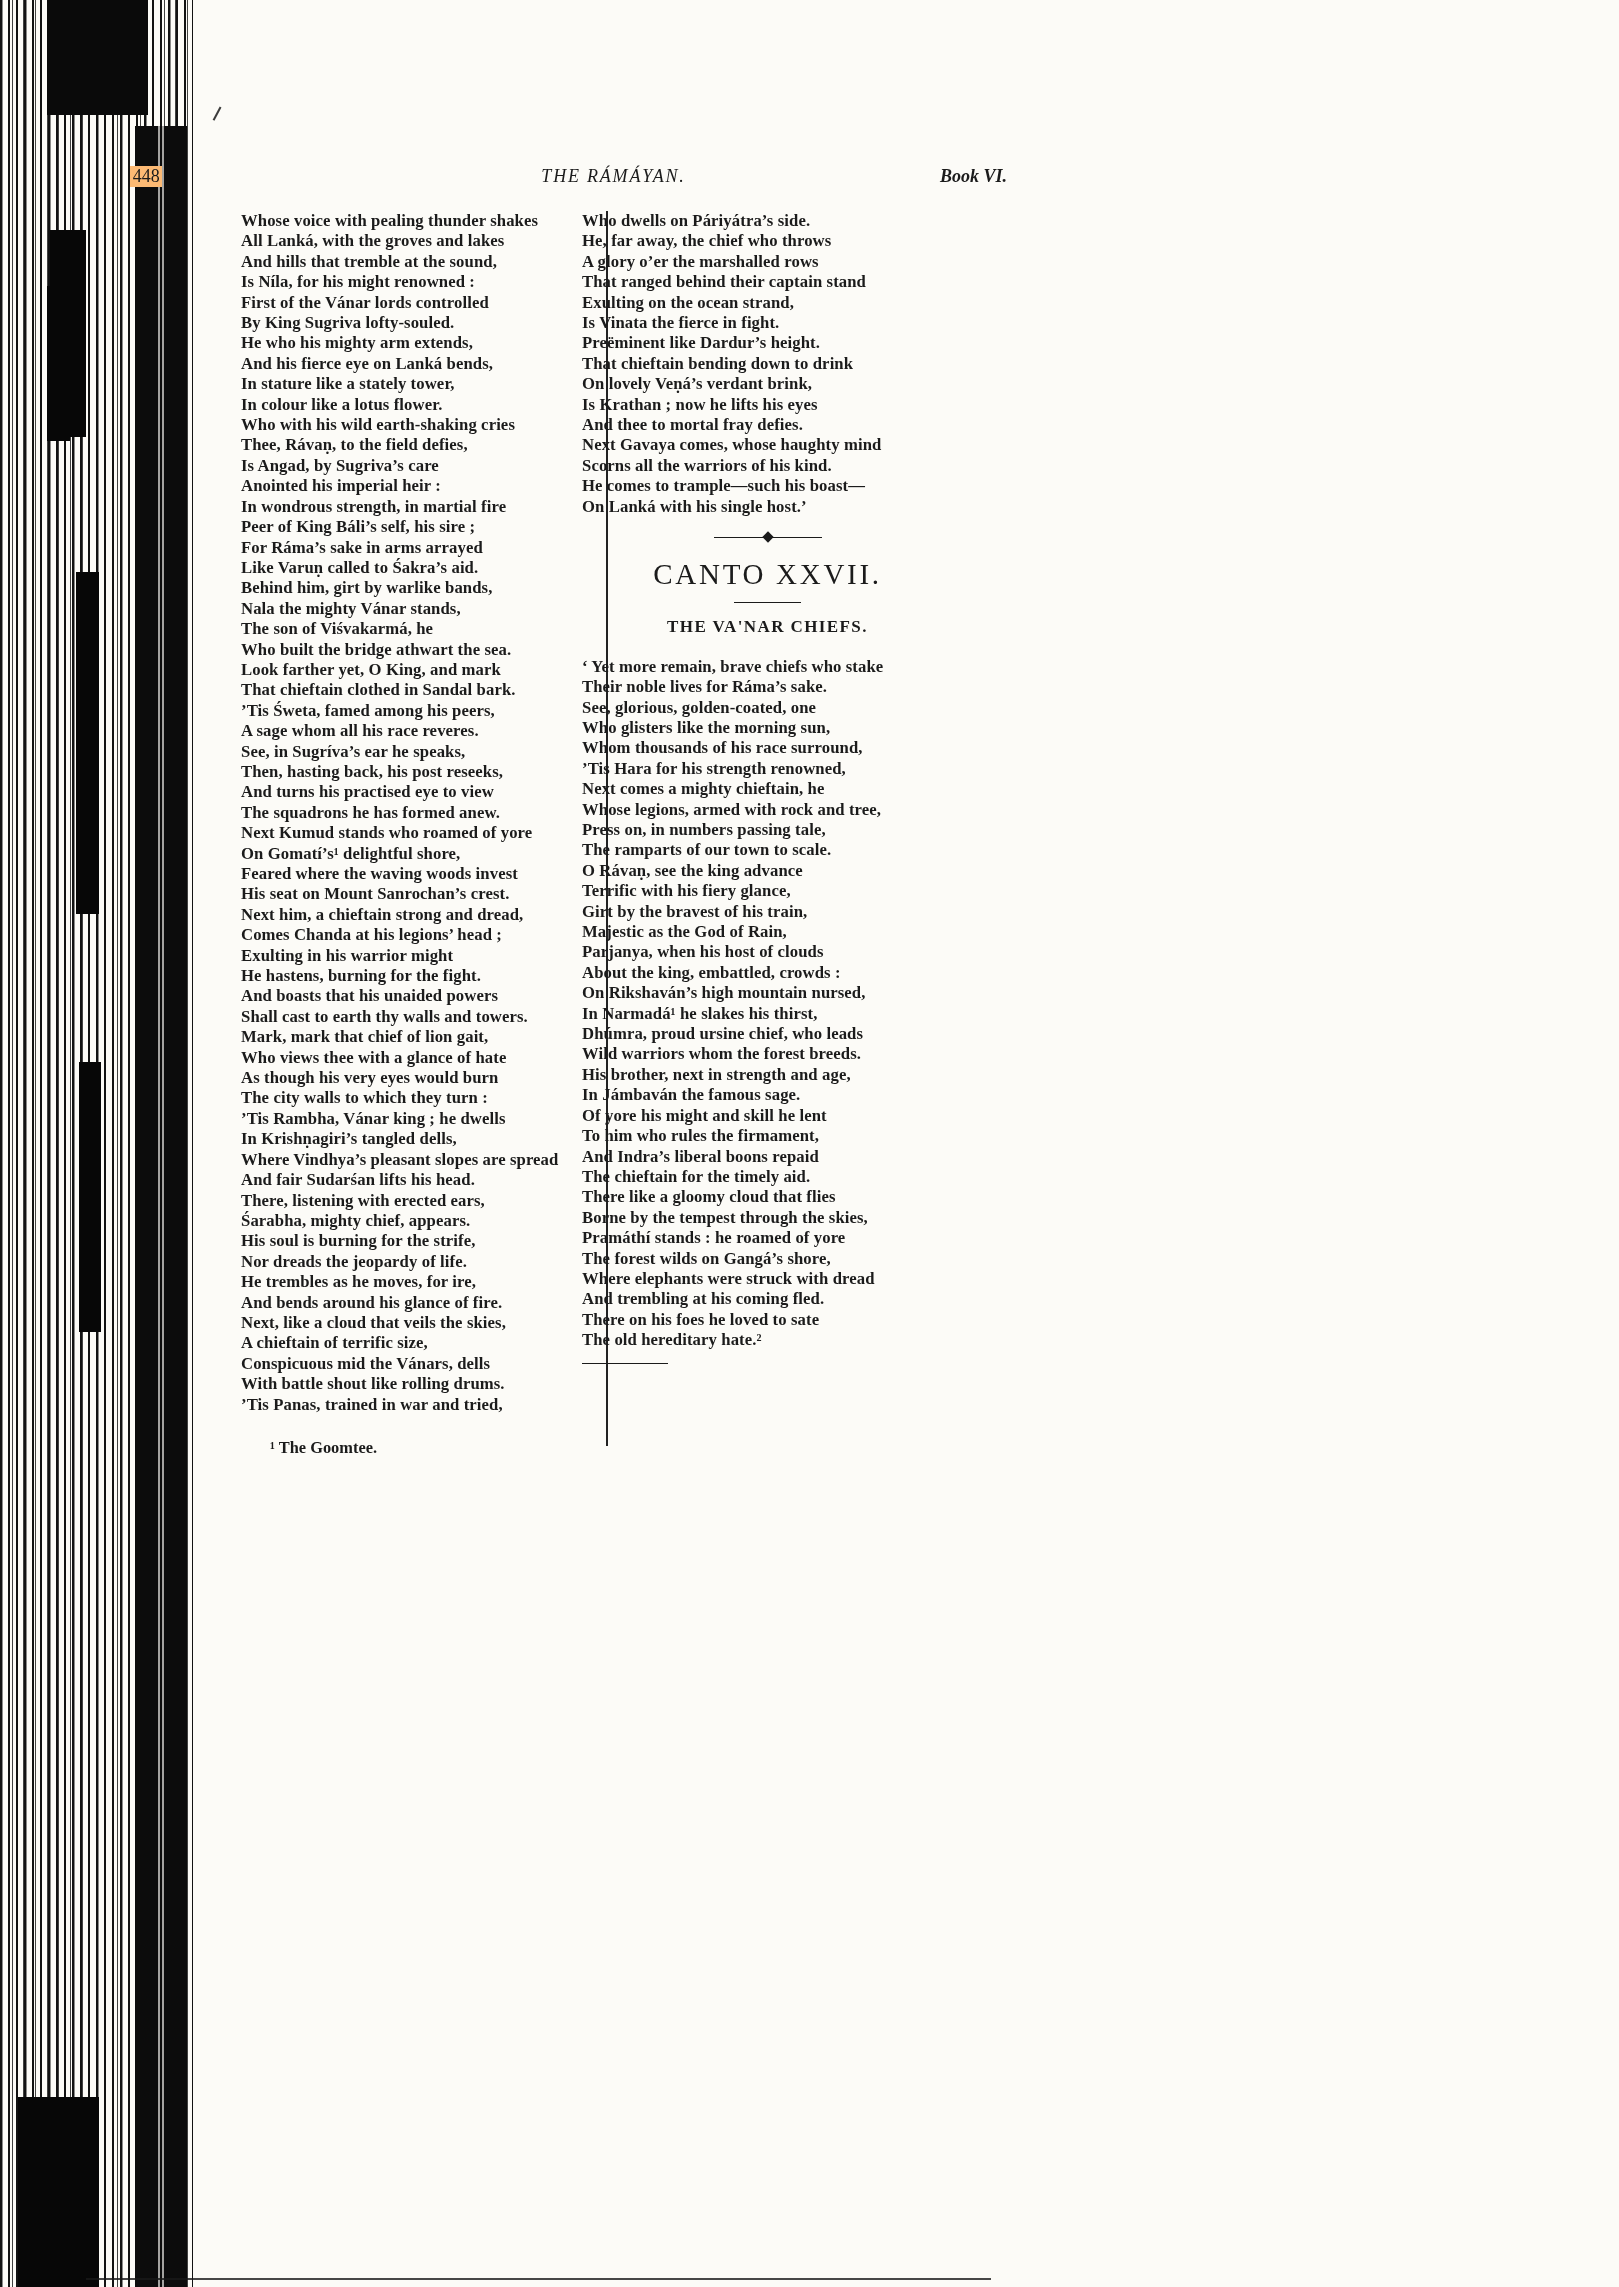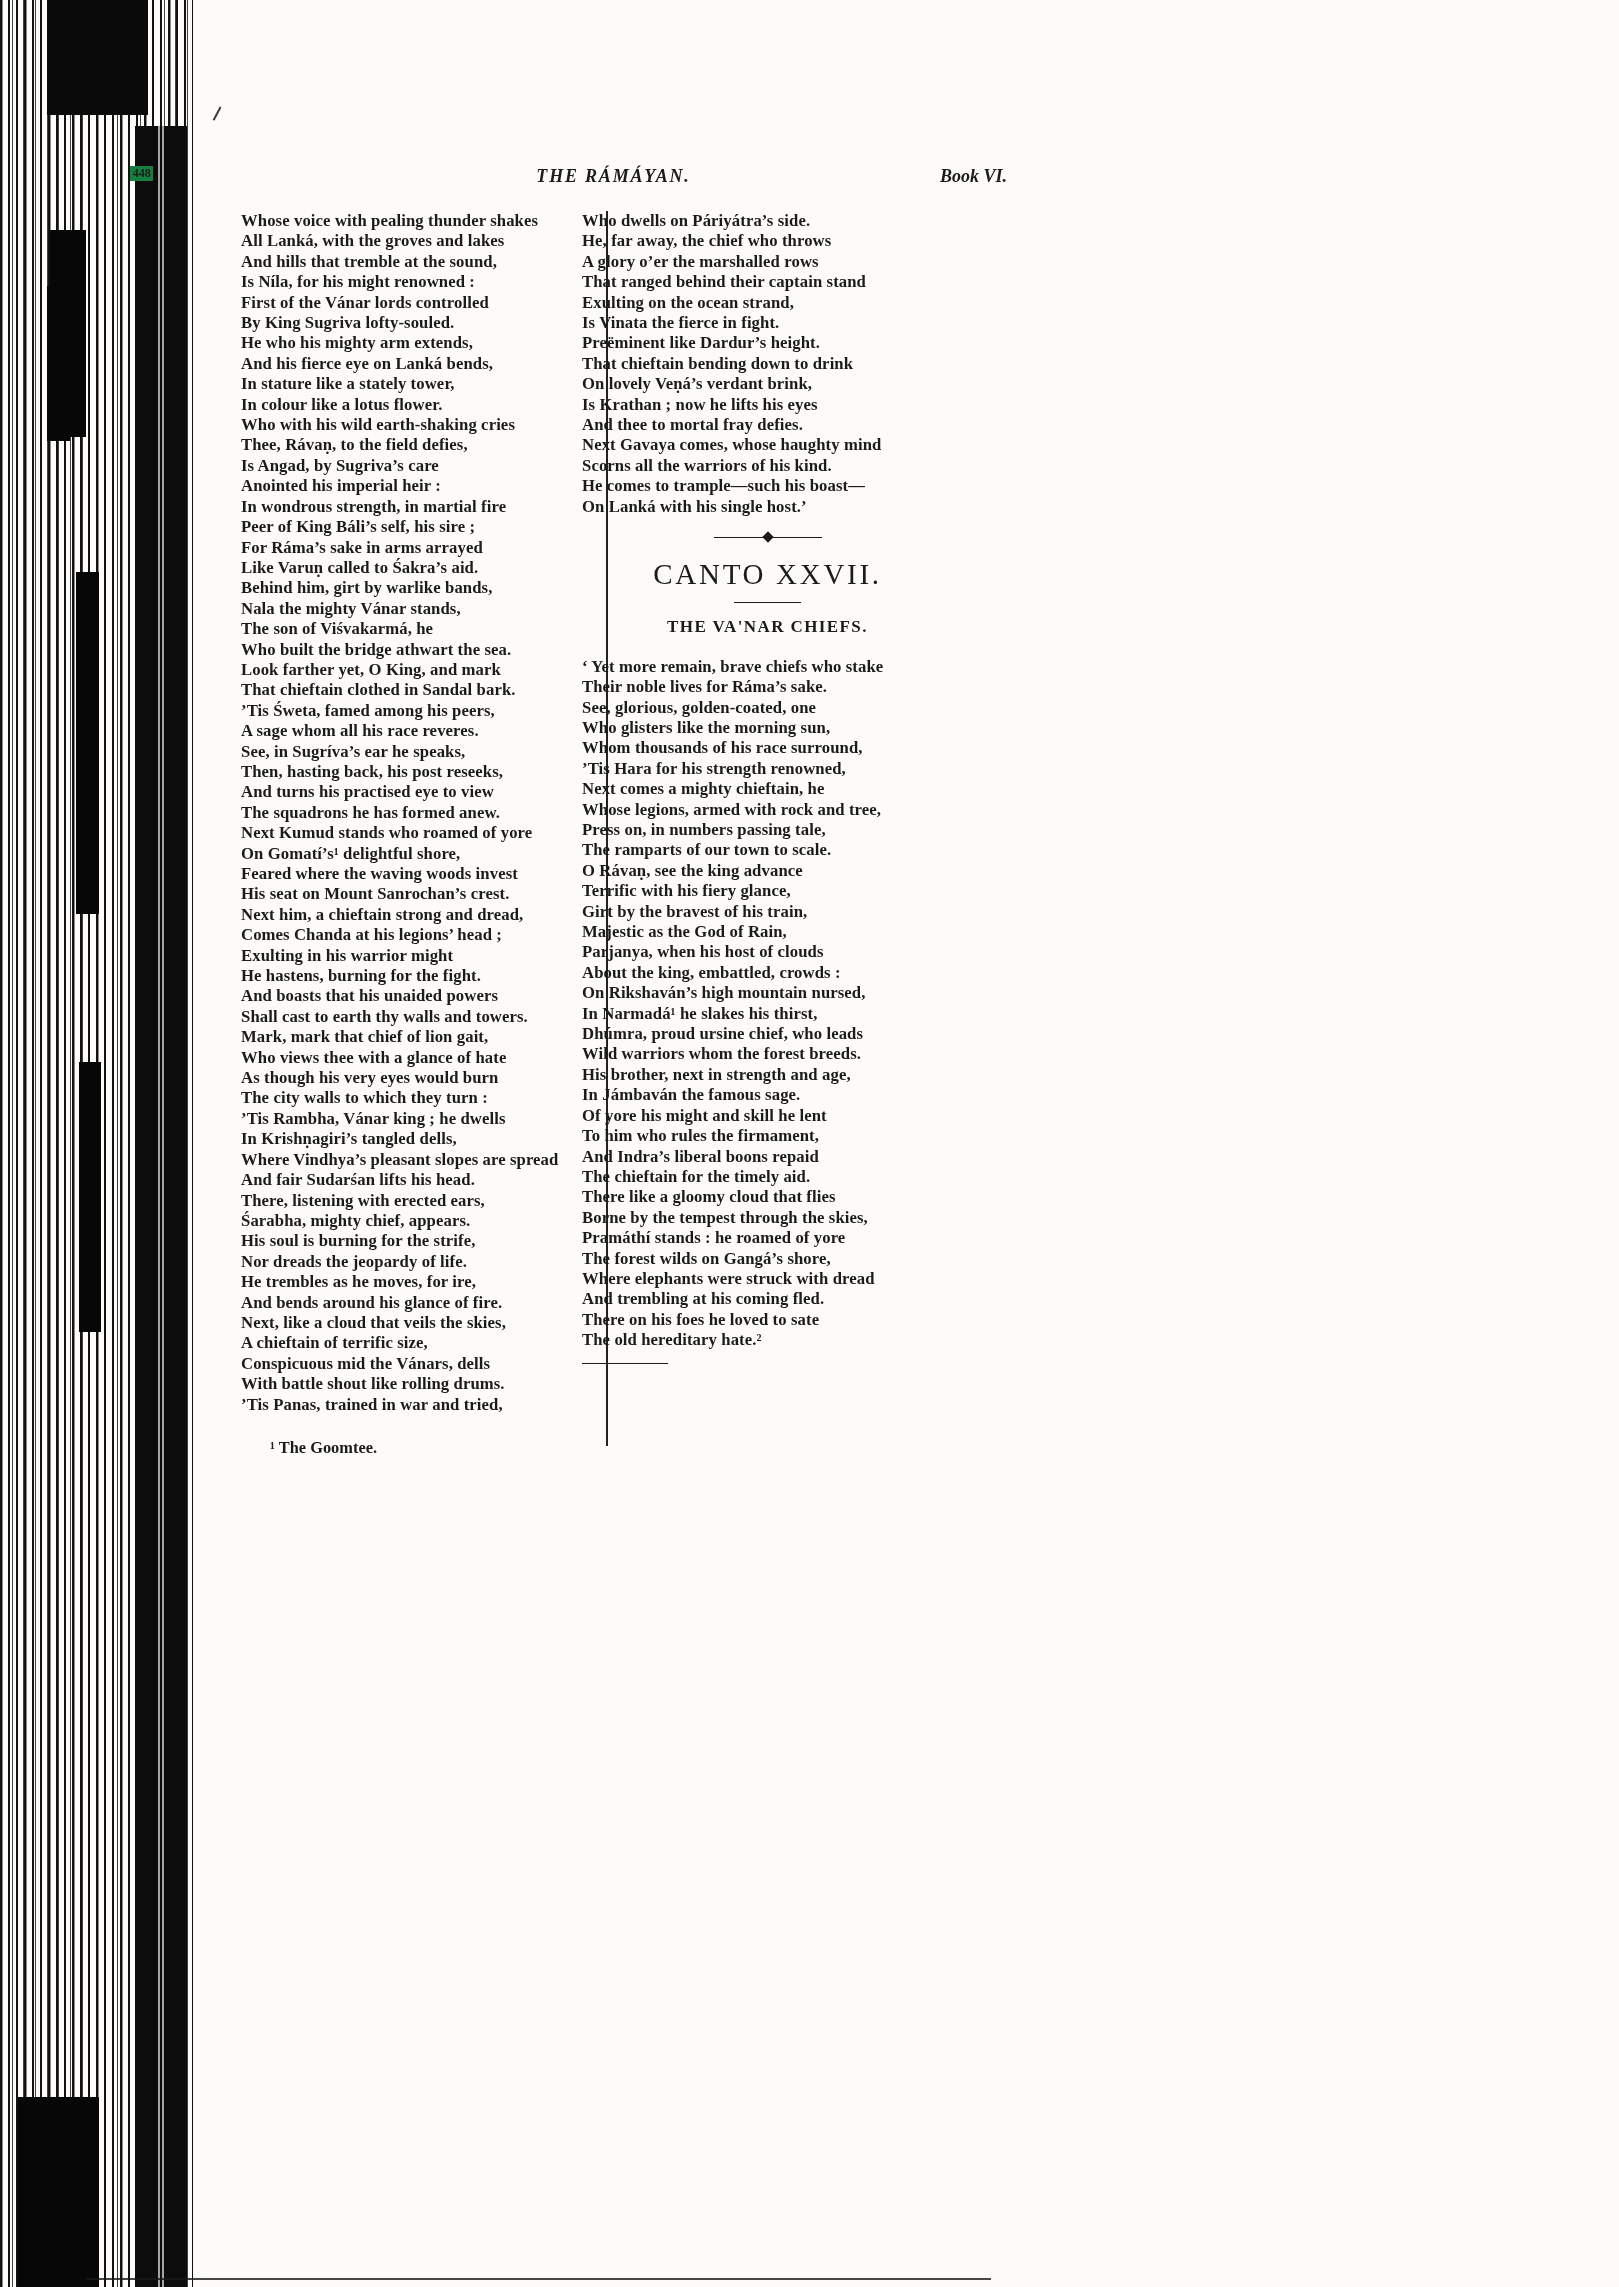--- a/index.html
+++ b/index.html
@@ -29,26 +29,26 @@
   .blob.b2{left:47px;top:286px;width:23.4px;height:155px;}
   .blob.b3{left:76px;top:572px;width:23.4px;height:342px;}
   .blob.b4{left:79px;top:1062px;width:21.6px;height:270px;}
   .blob.b5{left:18px;top:2097px;width:81px;height:190px;}
   .pen-mark{position:absolute;left:216px;top:106px;width:1.8px;height:15.3px;background:#3c3c3c;transform:rotate(28deg);}
   .page-bottom-line{position:absolute;left:86px;top:2278px;width:905px;height:1.8px;background:rgba(25,25,25,.8);}
 
   
   .pagenum{
     position:absolute;left:130px;top:166px;
-    font-size:12px;font-weight:700;
-    background:#15803d;padding:0 2.7px;
+    font-size:18px;font-weight:400;
+    background:#fdba74;padding:0 2.7px;
   }
   .running-title{
     position:absolute;left:241px;top:166px;width:745px;
-    text-align:center;font-style:italic;font-weight:700;font-size:18px;letter-spacing:1.8px;
+    text-align:center;font-style:italic;font-weight:400;font-size:18px;letter-spacing:1.8px;
   }
   .book-label{
     position:absolute;left:932px;top:166px;width:83px;text-align:center;
     font-style:italic;font-weight:700;font-size:18px;
   }
 
   
   .col{position:absolute;top:211px;}
   .col.left{left:241px;width:362px;}
   .col.right{left:582px;width:371px;}

